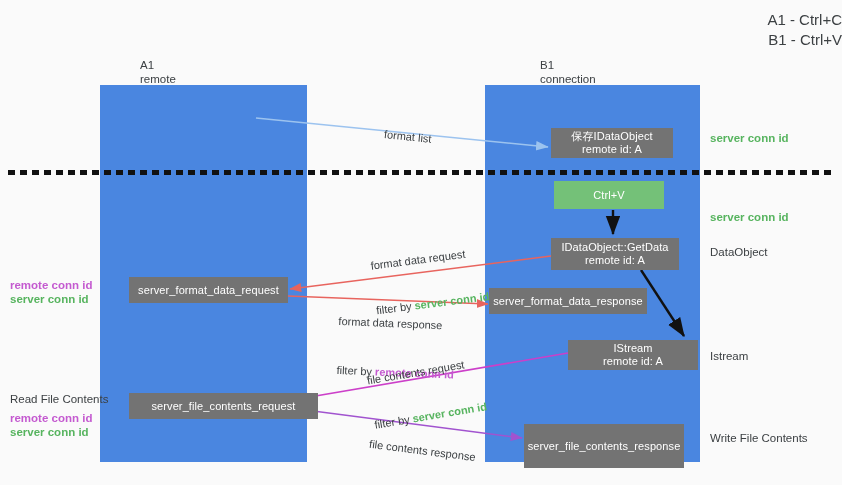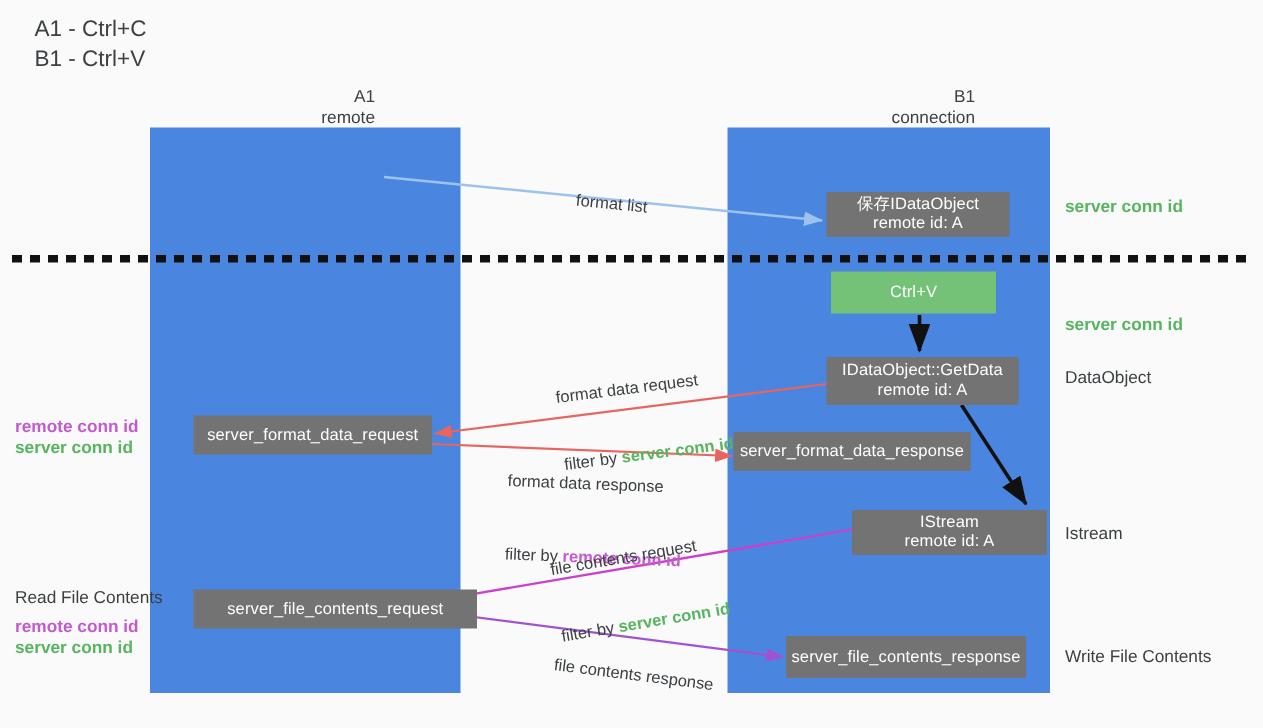--- a/index.html
+++ b/index.html
@@ -12,31 +12,31 @@
     position: relative;
     overflow: hidden;
     font-family: "Liberation Sans", "DejaVu Sans", sans-serif;
     color: #3c4043;
   }
   #stage { position: absolute; inset: 0; }
 
   .title {
     position: absolute;
     left: 0; right: 0; top: 10px;
-    text-align: left;
+    text-align: right;
     font-size: 15px;
     line-height: 20px;
     color: #3c4043;
     white-space: pre;
     padding-left: 23px;
   }
 
   .col-head {
     position: absolute;
-    text-align: right;
+    text-align: left;
     font-size: 11.5px;
     line-height: 14px;
     color: #3c4043;
     white-space: pre;
   }
 
   .lane {
     position: absolute;
     background: #4a86e0;
   }
@@ -145,21 +145,21 @@
   <div class="node orange" style="left:551px; top:128px; width:122px; height:30px;">保存IDataObject
 remote id: A</div>
   <div class="node green" style="left:554px; top:181px; width:110px; height:28px;">Ctrl+V</div>
   <div class="node orange" style="left:551px; top:238px; width:128px; height:32px;">IDataObject::GetData
 remote id: A</div>
   <div class="node orange" style="left:489px; top:288px; width:158px; height:26px;">server_format_data_response</div>
   <div class="node orange" style="left:129px; top:277px; width:159px; height:26px;">server_format_data_request</div>
   <div class="node orange" style="left:568px; top:340px; width:130px; height:30px;">IStream
 remote id: A</div>
   <div class="node orange" style="left:129px; top:393px; width:189px; height:26px;">server_file_contents_request</div>
-  <div class="node orange" style="left:524px; top:424px; width:160px; height:28px;">server_file_contents_response</div>
+  <div class="node orange" style="left:524px; top:424px; width:160px; height:44px;">server_file_contents_response</div>
 
   <div class="sideLabel c-green" style="left:710px; top:131px;">server conn id</div>
   <div class="sideLabel c-green" style="left:710px; top:210px;">server conn id</div>
   <div class="sideLabel c-dark" style="left:710px; top:245px;">DataObject</div>
   <div class="sideLabel c-dark" style="left:710px; top:349px;">Istream</div>
   <div class="sideLabel c-dark" style="left:710px; top:431px;">Write File Contents</div>
 
   <div class="sideLabel c-purple" style="left:10px; top:278px;">remote conn id</div>
   <div class="sideLabel c-green" style="left:10px; top:292px;">server conn id</div>
   <div class="sideLabel c-dark" style="left:10px; top:392px;">Read File Contents</div>

